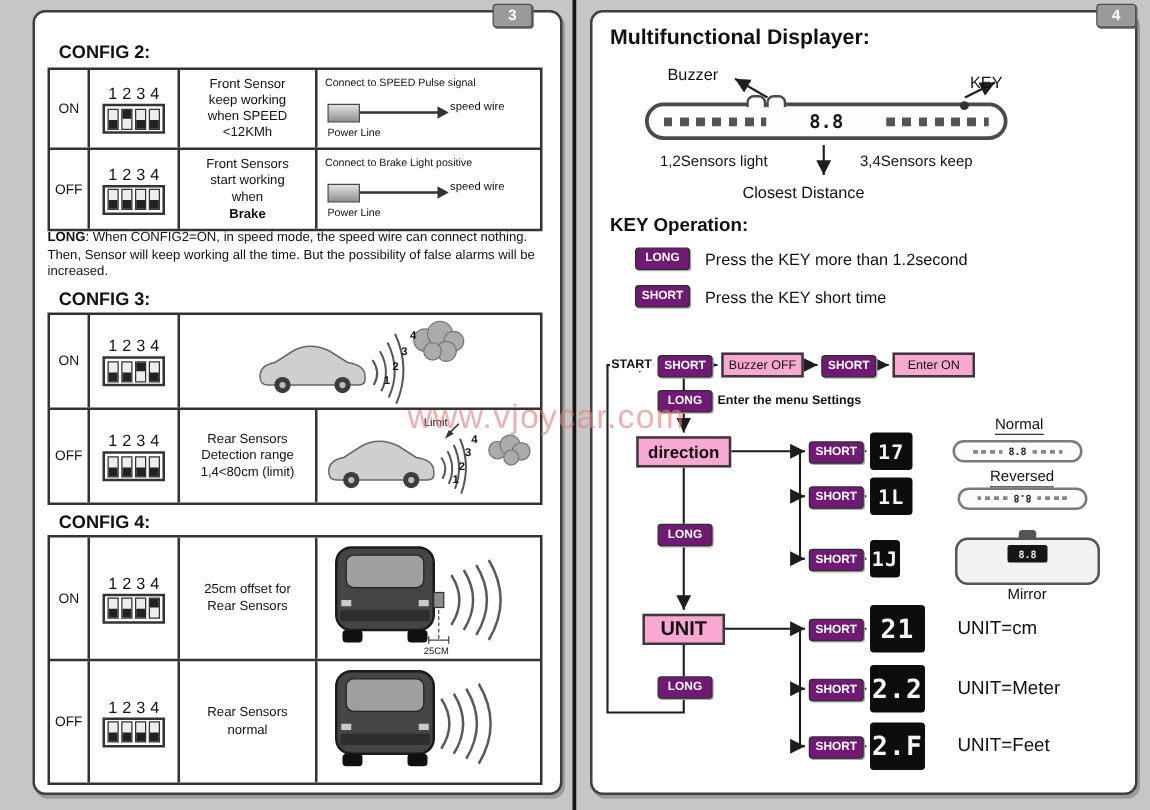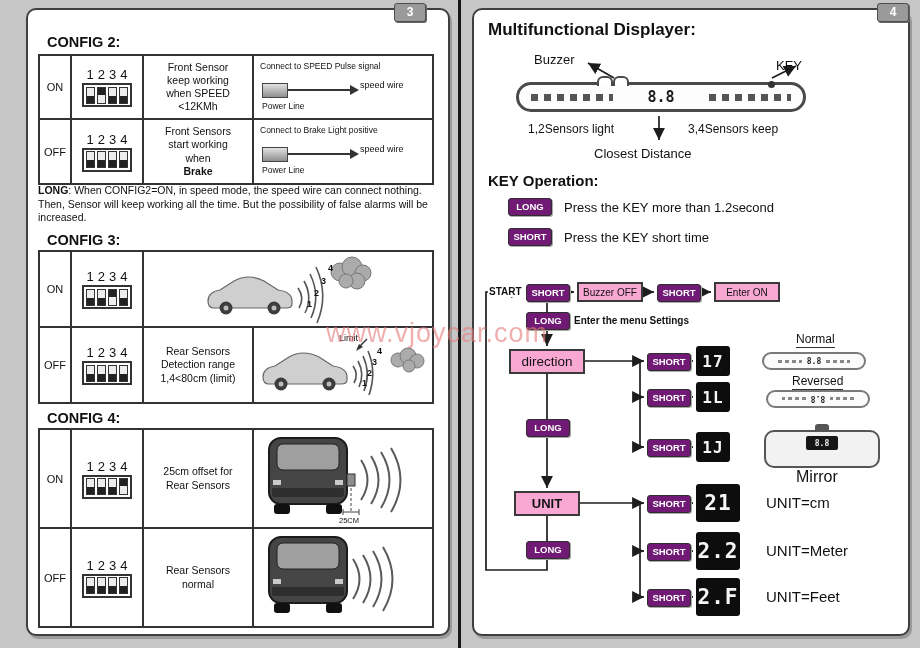--- a/index.html
+++ b/index.html
@@ -336,54 +336,54 @@
   <div class="lbl" style="left:90px;top:220px;font-size:13px">Press the KEY short time</div>
 
   <div class="lbl" style="left:14px;top:276px;font-size:10px;font-weight:bold;background:#fff;padding:0 1px">START</div>
   <div class="kbtn" style="left:52px;top:274px">SHORT</div>
   <div class="fbox" style="left:103px;top:272px;width:66px;height:20px">Buzzer OFF</div>
   <div class="kbtn" style="left:183px;top:274px">SHORT</div>
   <div class="fbox" style="left:240px;top:272px;width:66px;height:20px">Enter ON</div>
   <div class="kbtn" style="left:52px;top:302px">LONG</div>
   <div class="lbl" style="left:100px;top:305px;font-size:10px;font-weight:bold">Enter the menu Settings</div>
 
-  <div class="fbox" style="left:35px;top:339px;width:76px;height:25px;font-size:13.5px;font-weight:normal">direction</div>
+  <div class="fbox" style="left:35px;top:339px;width:76px;height:25px;font-size:13.5px;font-weight:bold">direction</div>
   <div class="kbtn" style="left:52px;top:409px">LONG</div>
-  <div class="fbox" style="left:40px;top:481px;width:66px;height:25px;font-size:13px;font-weight:bold">UNIT</div>
+  <div class="fbox" style="left:40px;top:481px;width:66px;height:25px;font-size:16px;font-weight:bold">UNIT</div>
   <div class="kbtn" style="left:52px;top:531px">LONG</div>
 
   <div class="kbtn" style="left:173px;top:343px">SHORT</div>
   <div class="kbtn" style="left:173px;top:379px">SHORT</div>
   <div class="kbtn" style="left:173px;top:429px">SHORT</div>
   <div class="kbtn" style="left:173px;top:485px">SHORT</div>
   <div class="kbtn" style="left:173px;top:533px">SHORT</div>
   <div class="kbtn" style="left:173px;top:579px">SHORT</div>
 
   <div class="seg" style="left:222px;top:336px;width:34px;height:30px;font-size:16px">17</div>
   <div class="seg" style="left:222px;top:372px;width:34px;height:30px;font-size:16px">1L</div>
-  <div class="seg" style="left:222px;top:422px;width:34px;height:30px;font-size:16px">1J</div>
+  <div class="seg" style="left:222px;top:422px;width:24px;height:30px;font-size:16px">1J</div>
   <div class="seg" style="left:222px;top:474px;width:44px;height:38px;font-size:21px">21</div>
   <div class="seg" style="left:222px;top:522px;width:44px;height:38px;font-size:21px">2.2</div>
   <div class="seg" style="left:222px;top:568px;width:44px;height:38px;font-size:21px">2.F</div>
 
   <div class="ulabel" style="left:322px;top:322px">Normal</div>
   <div class="minidisp" style="left:288px;top:342px">
     <span class="mini-dash"></span>
       <span class="mini-val">8.8</span>
       <span class="mini-dash"></span>
   </div>
   <div class="ulabel" style="left:318px;top:364px">Reversed</div>
   <div class="minidisp" style="left:292px;top:380px;transform:rotate(180deg)">
     <span class="mini-dash"></span>
       <span class="mini-val">8.8</span>
       <span class="mini-dash"></span>
   </div>
   <div id="mirror">
     <div class="mirror-screen">8.8</div>
   </div>
-  <div class="lbl" style="left:322px;top:458px;font-size:16px">Mirror</div>
+  <div class="lbl" style="left:332px;top:458px;font-size:12px">Mirror</div>
 
   <div class="unitlabel" style="left:292px;top:484px">UNIT=cm</div>
   <div class="unitlabel" style="left:292px;top:532px">UNIT=Meter</div>
   <div class="unitlabel" style="left:292px;top:578px">UNIT=Feet</div>
 </div>
 
 <div id="watermark">www.vjoycar.com</div>
 
 </body></html>

